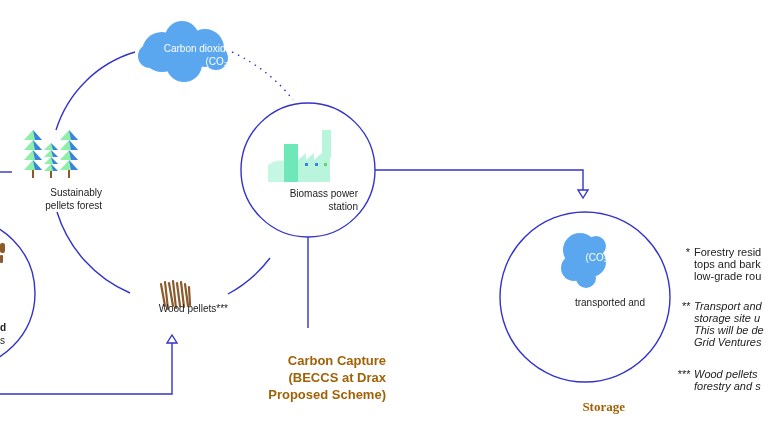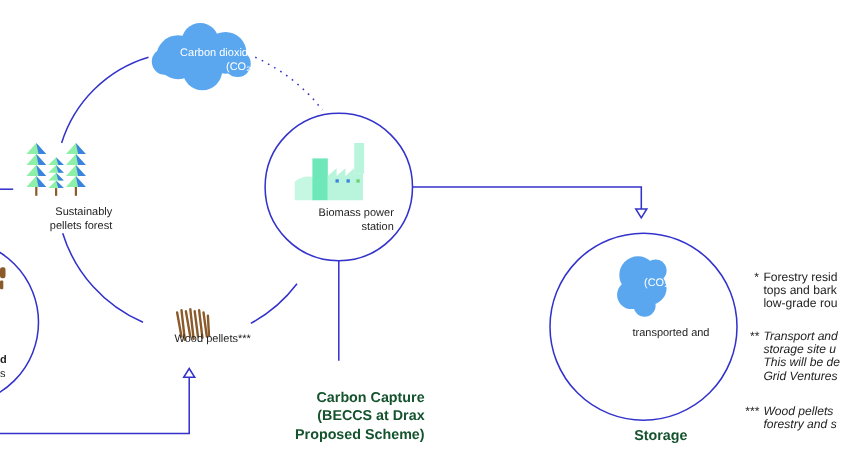--- a/index.html
+++ b/index.html
@@ -1,20 +1,20 @@
 <!DOCTYPE html>
 <html><head>
 <meta charset="utf-8">
 <style>
   html, body { margin:0; padding:0; }
   body { width:768px; height:432px; background:#ffffff; position:relative; overflow:hidden;
          font-family:"Liberation Sans", sans-serif; color:#1a1a1a; }
   svg.diagram { position:absolute; left:0; top:0; width:768px; height:432px; }
   .lbl { position:absolute; text-align:right; font-size:10px; line-height:13px; color:#222; }
-  .bold { font-weight:bold; font-size:13px; line-height:17px; color:#14532d; }
+  .bold { font-weight:bold; font-size:13px; line-height:17px; color:#a16207; }
   .cloud-text { position:absolute; text-align:right; color:#ffffff; font-size:10px; line-height:13px; }
   .foot { position:absolute; font-size:11px; line-height:12px; color:#222; white-space:nowrap; }
   .foot .mark { display:inline-block; width:18px; text-align:right; margin-right:4px; }
 </style>
 </head>
 <body>
 
 <svg class="diagram" viewBox="0 0 768 432">
 
   <path d="M 135 52 A 118 118 0 0 0 56 130" fill="none" stroke="#3333cc" stroke-width="1.4"></path>
@@ -143,21 +143,21 @@
   <div>(BECCS at Drax</div>
   <div>Proposed Scheme)</div>
 </div>
 
 <div class="cloud-text" style="left:555px;top:251px;width:56px;">(CO₂)</div>
 
 <div class="lbl" style="left:525px;top:296px;width:120px;">
   <div>transported and</div>
 </div>
 
-<div class="lbl bold" style="left:545px;top:387px;width:80px;">Storage</div>
+<div class="lbl bold" style="left:545px;top:398px;width:80px;font-family:Liberation Serif, serif;">Storage</div>
 
 <div class="foot" style="left:672px;top:246px;">
   <div><span class="mark">*</span><span>Forestry resid</span></div>
   <div><span class="mark"></span><span>tops and bark</span></div>
   <div><span class="mark"></span><span>low-grade rou</span></div>
 </div>
 
 <div class="foot" style="left:672px;top:300px;font-style:italic;">
   <div><span class="mark">**</span><span>Transport and</span></div>
   <div><span class="mark"></span><span>storage site u</span></div>

